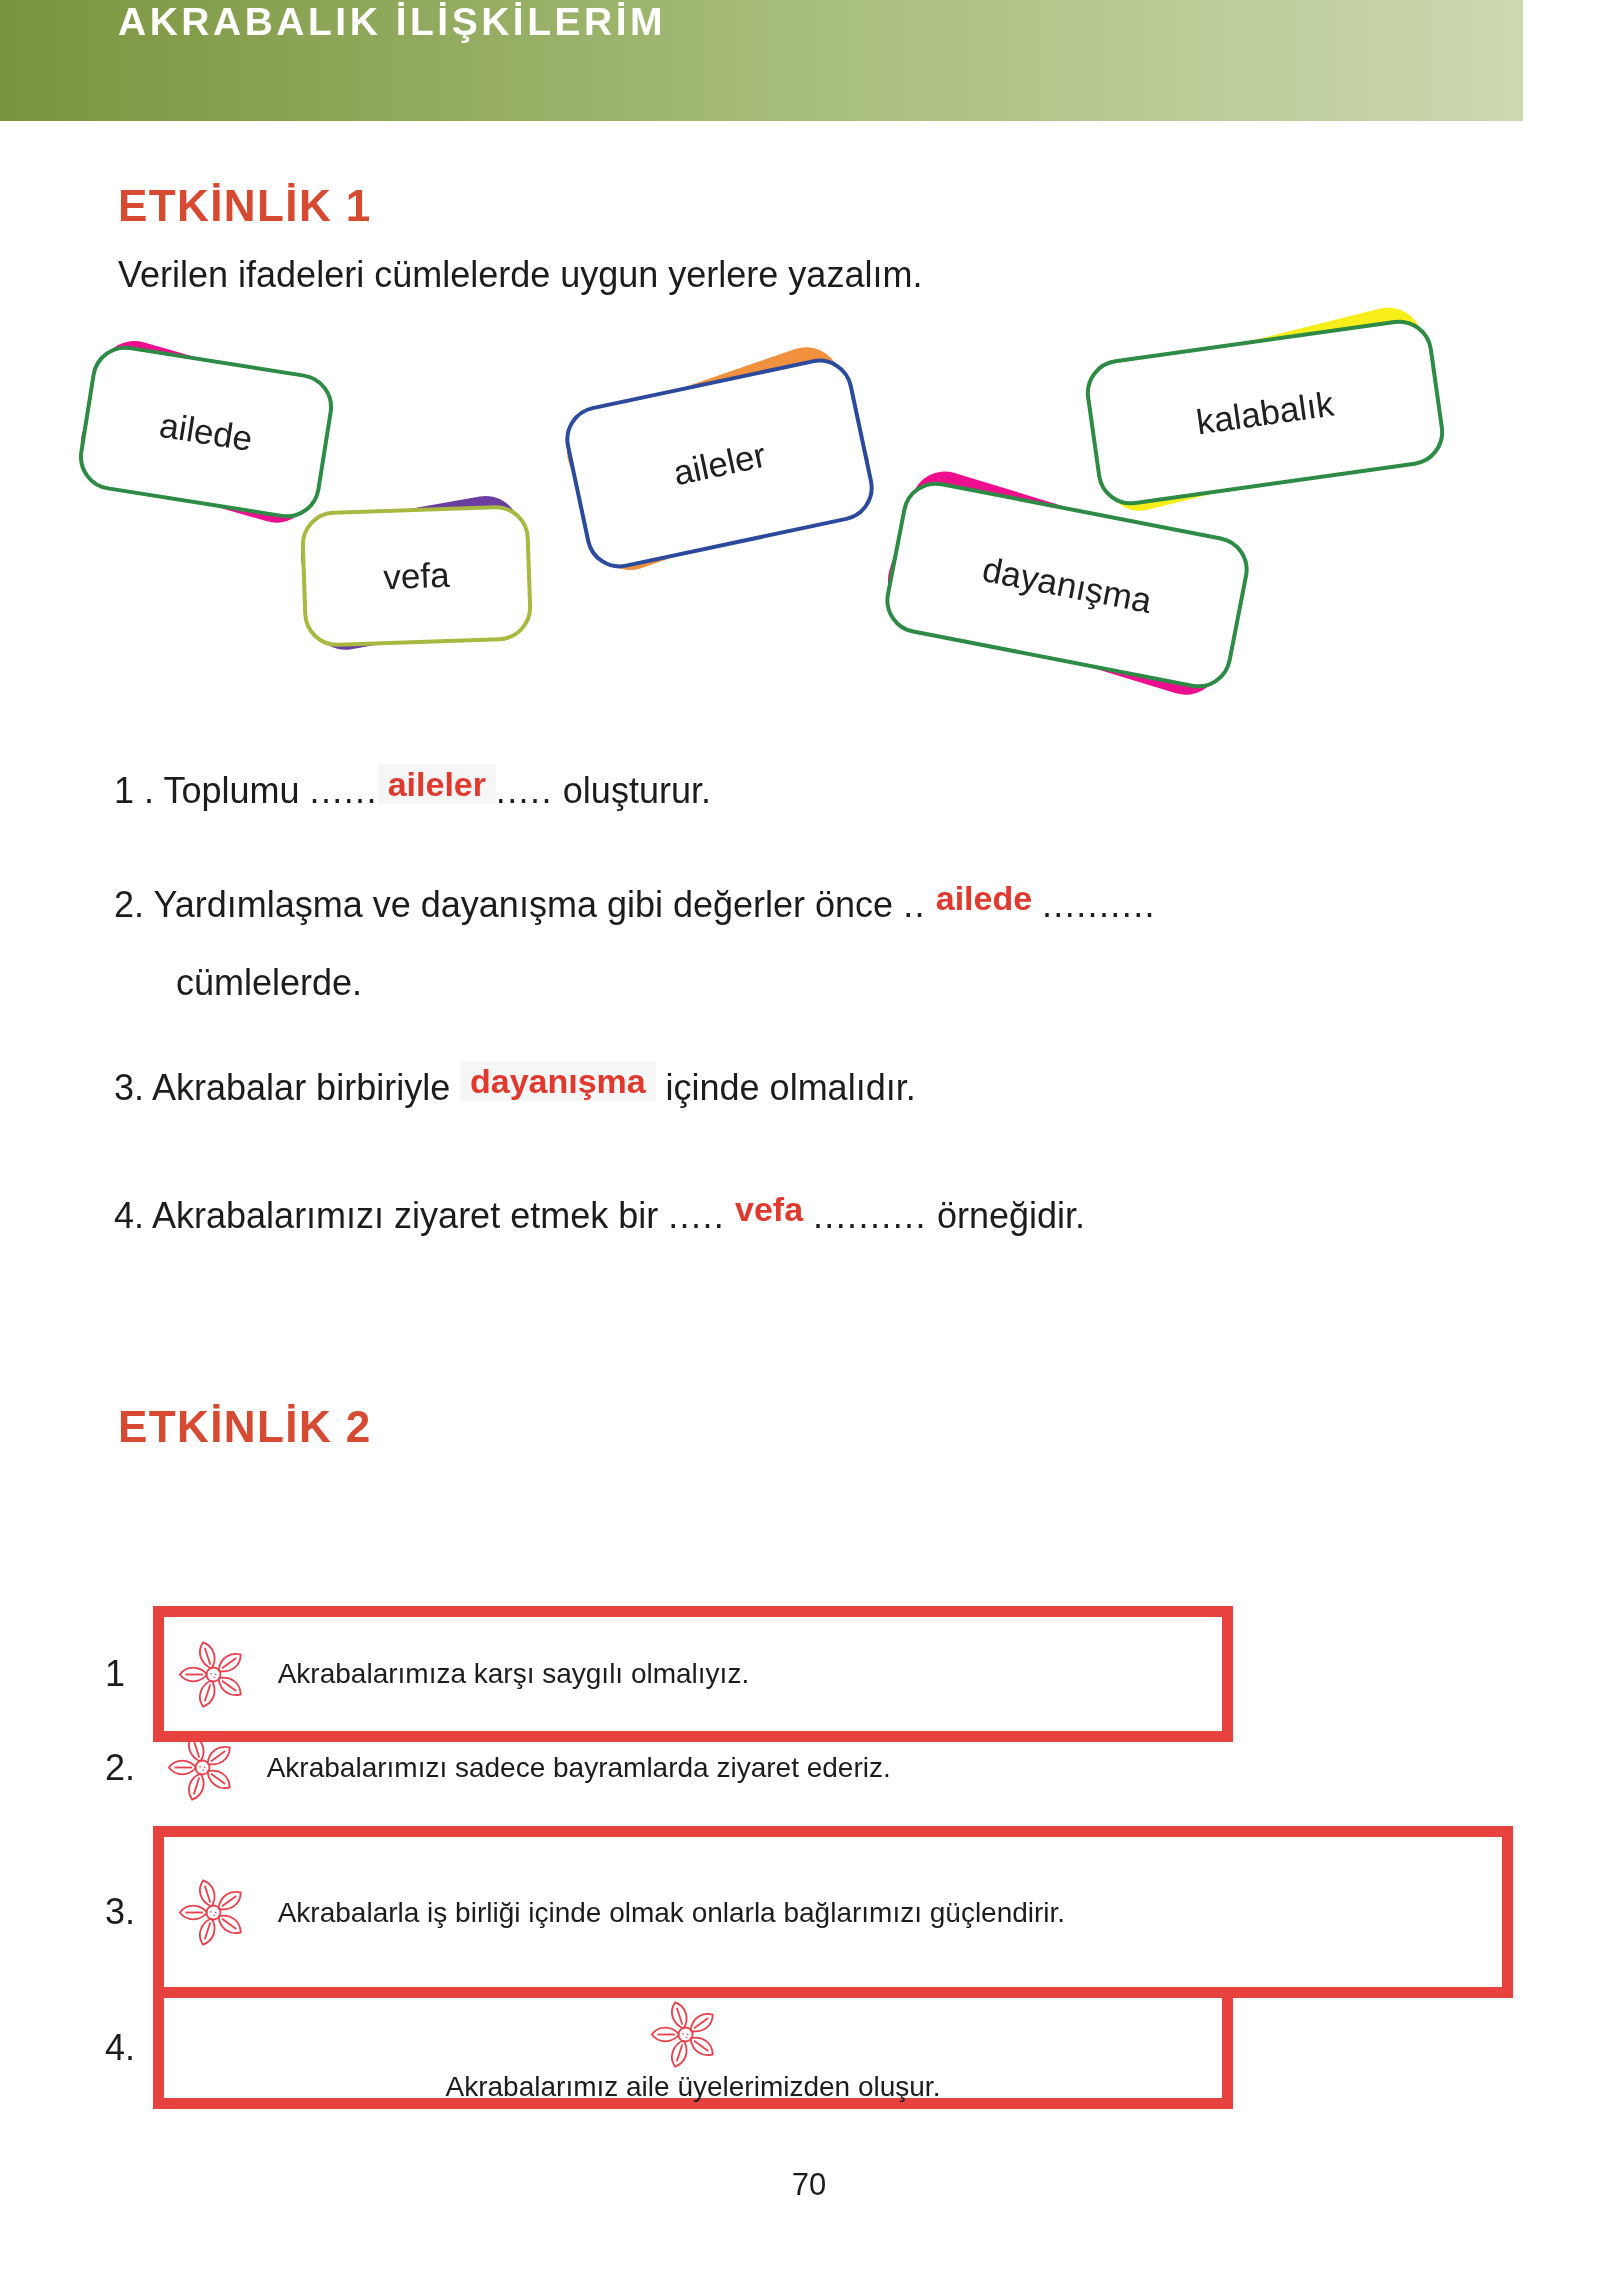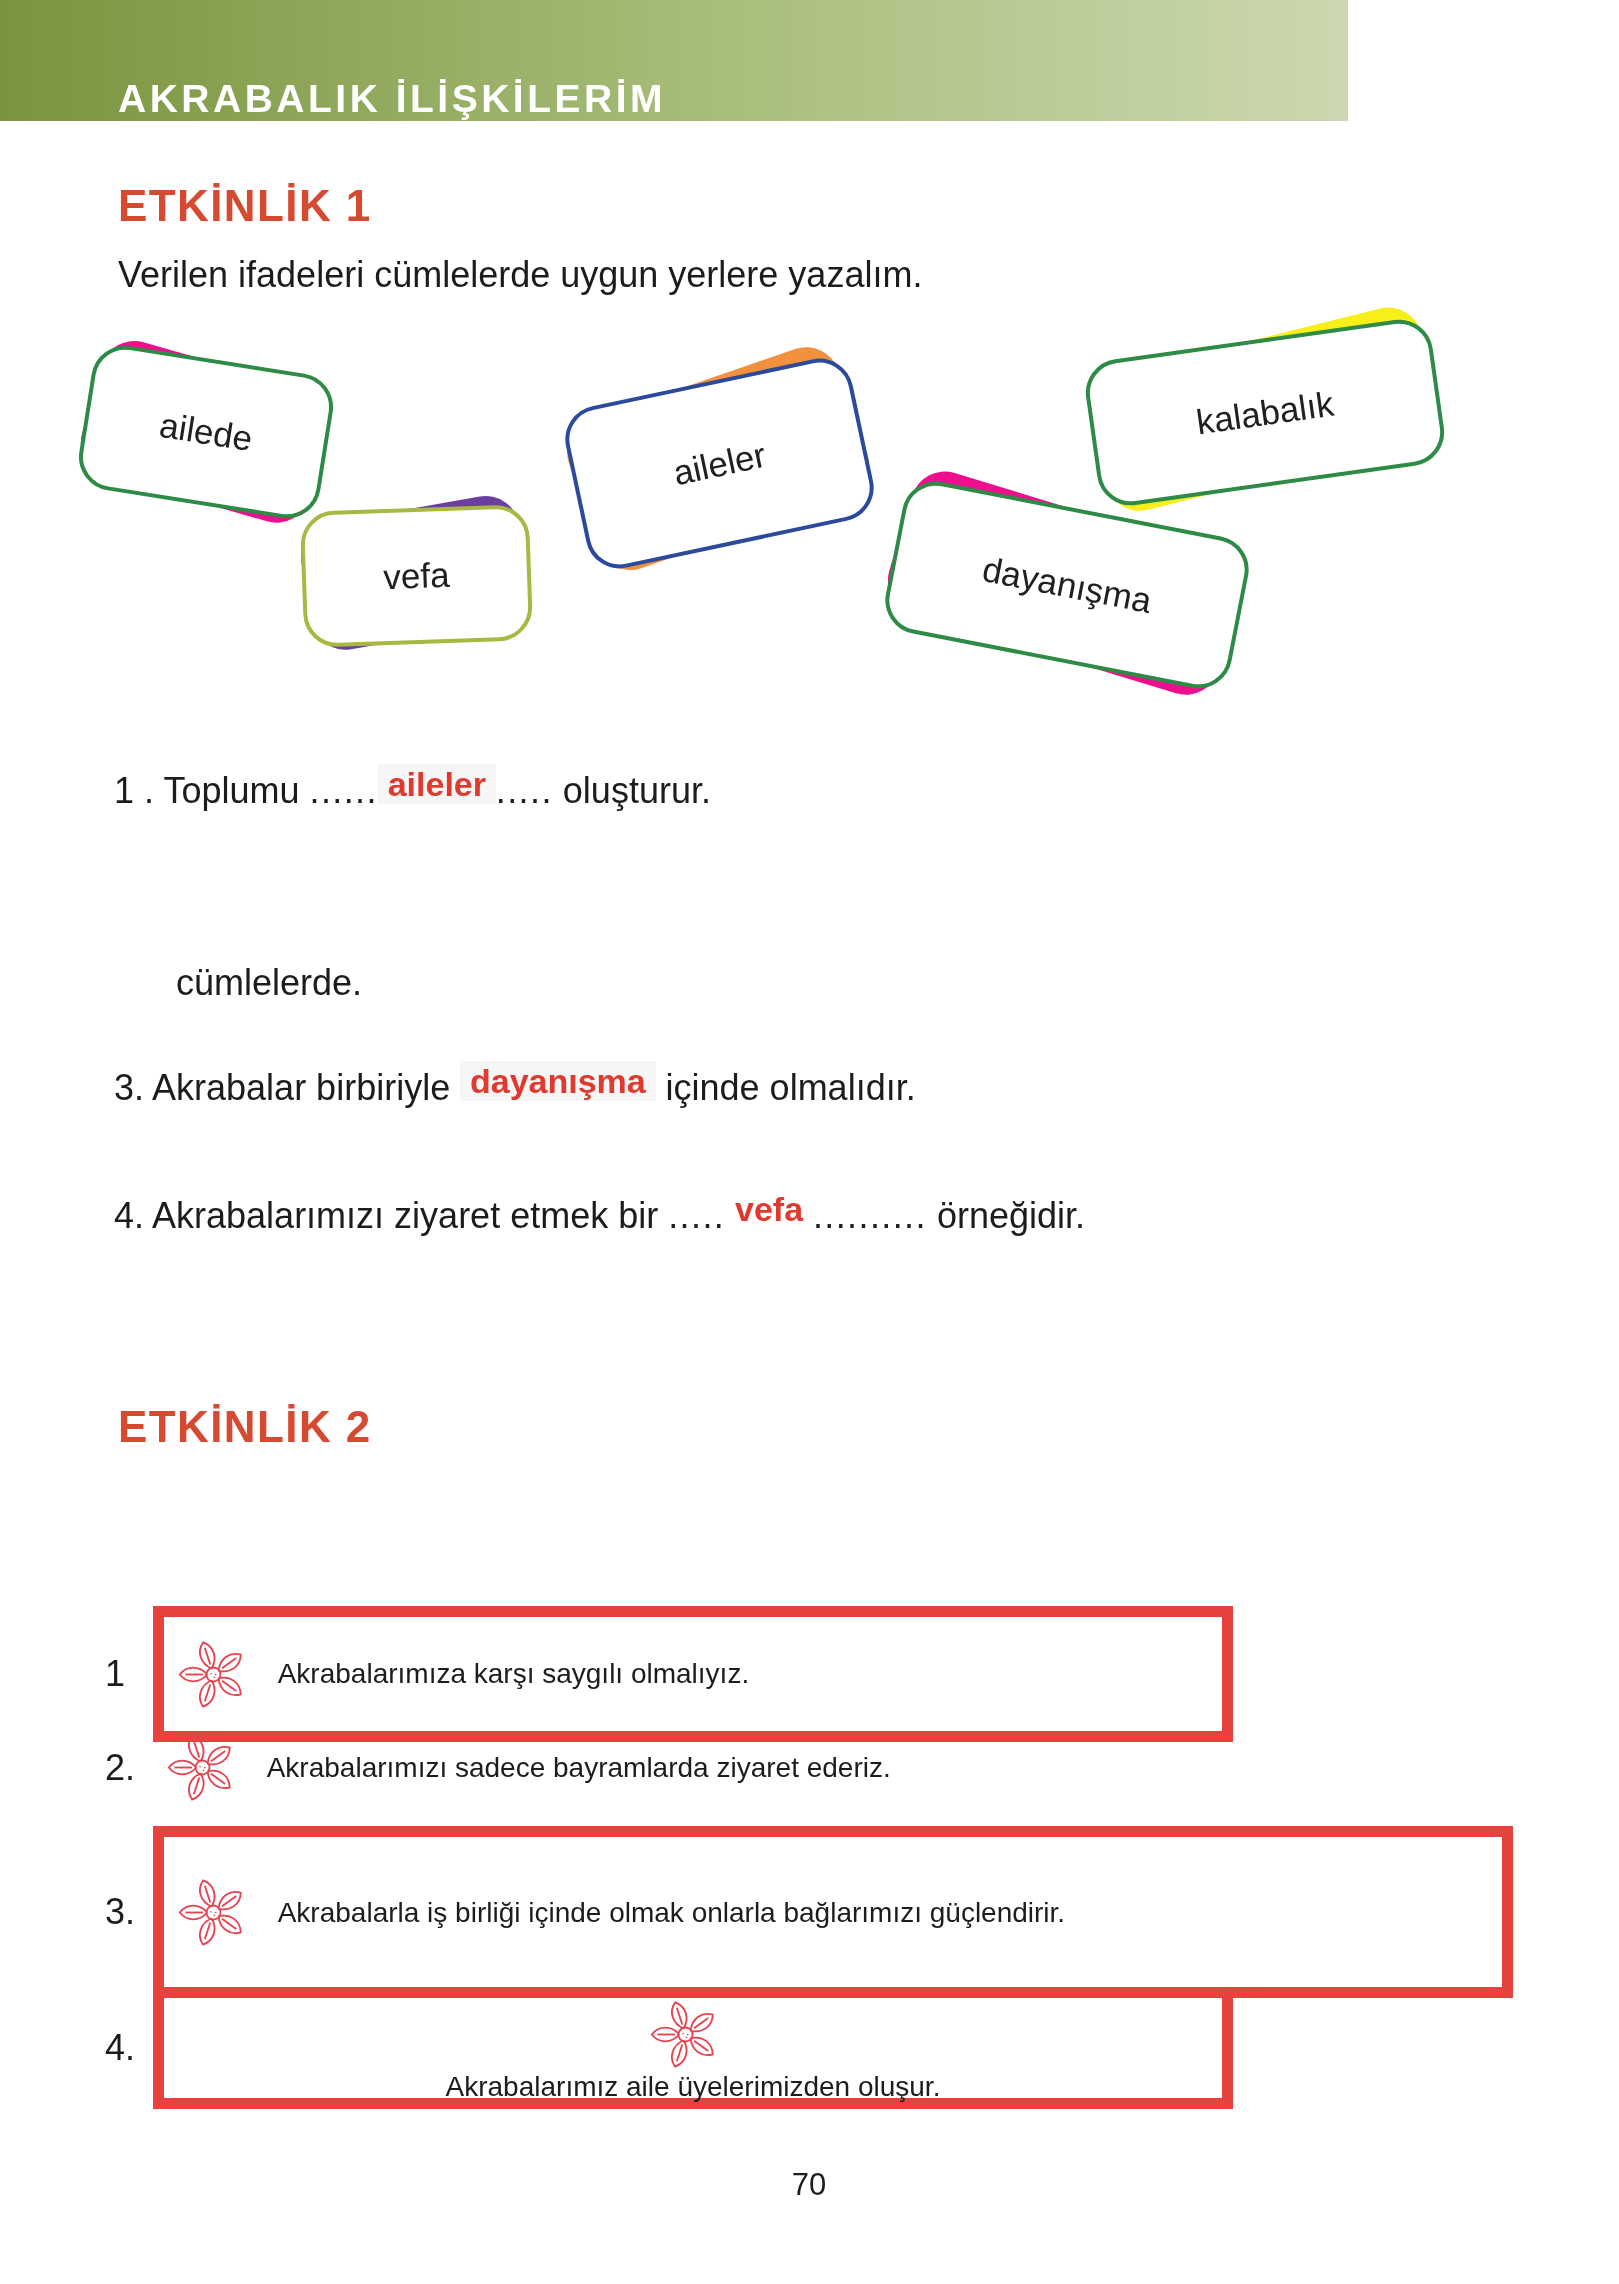--- a/index.html
+++ b/index.html
@@ -10,23 +10,23 @@
     --hdr-l:#7a943e; --hdr-m:#a9bf7d; --hdr-r:#ccd8b0;
     --ink:#1c1c1c;
   }
   html,body{margin:0;padding:0;background:#ffffff;}
   .page{
     position:relative; width:1620px; height:2284px; background:#ffffff;
     font-family:"Liberation Sans", sans-serif; color:var(--ink); overflow:hidden;
   }
   
   .topbar{
-    position:absolute; left:0; top:0; width:1348px; height:121px;
+    position:absolute; left:0; top:0; width:1523px; height:121px;
     background:linear-gradient(90deg,var(--hdr-l) 0%,var(--hdr-m) 55%,var(--hdr-r) 100%);
-    display:flex; align-items:flex-end;
+    display:flex; align-items:flex-start;
   }
   .topbar .hdr-title{
     color:#ffffff; font-size:39px; font-weight:bold; letter-spacing:3.5px; margin-left:118px;
   }
   
   .act-title{ position:absolute; left:118px; font-size:44px; font-weight:bold;
     color:var(--title-red); letter-spacing:1.4px; }
   .act-instr{ position:absolute; left:118px; font-size:36px; }
   #act1-title{ top:181px; } #act1-instr{ top:254px; }
   #act2-title{ top:1402px; } #act2-instr{ top:1478px; }
@@ -116,20 +116,25 @@
     <div class="front" style="border-color: rgb(46, 139, 69);">dayanışma</div>
   </div>
 
   <div class="sentence" id="s1">
     <span>1 .</span>
     <span>Toplumu</span>
     <span class="dots">......</span><span class="answer bg">aileler</span><span class="dots">.....</span>
     <span>oluşturur.</span>
   </div>
 
+  <div class="sentence" id="s2">
+    <span>2.</span>
+    <span>Yardımlaşma ve dayanışma gibi değerler önce</span>
+    <span class="dots">..</span><span class="answer">ailede</span><span class="dots">..........</span>
+  </div>
   <div class="sentence" id="s2b">cümlelerde.</div>
 
   <div class="sentence" id="s3">
     <span>3.</span>
     <span>Akrabalar birbiriyle</span>
     <span class="answer bg">dayanışma</span>
     <span>içinde olmalıdır.</span>
   </div>
 
   <div class="sentence" id="s4">

